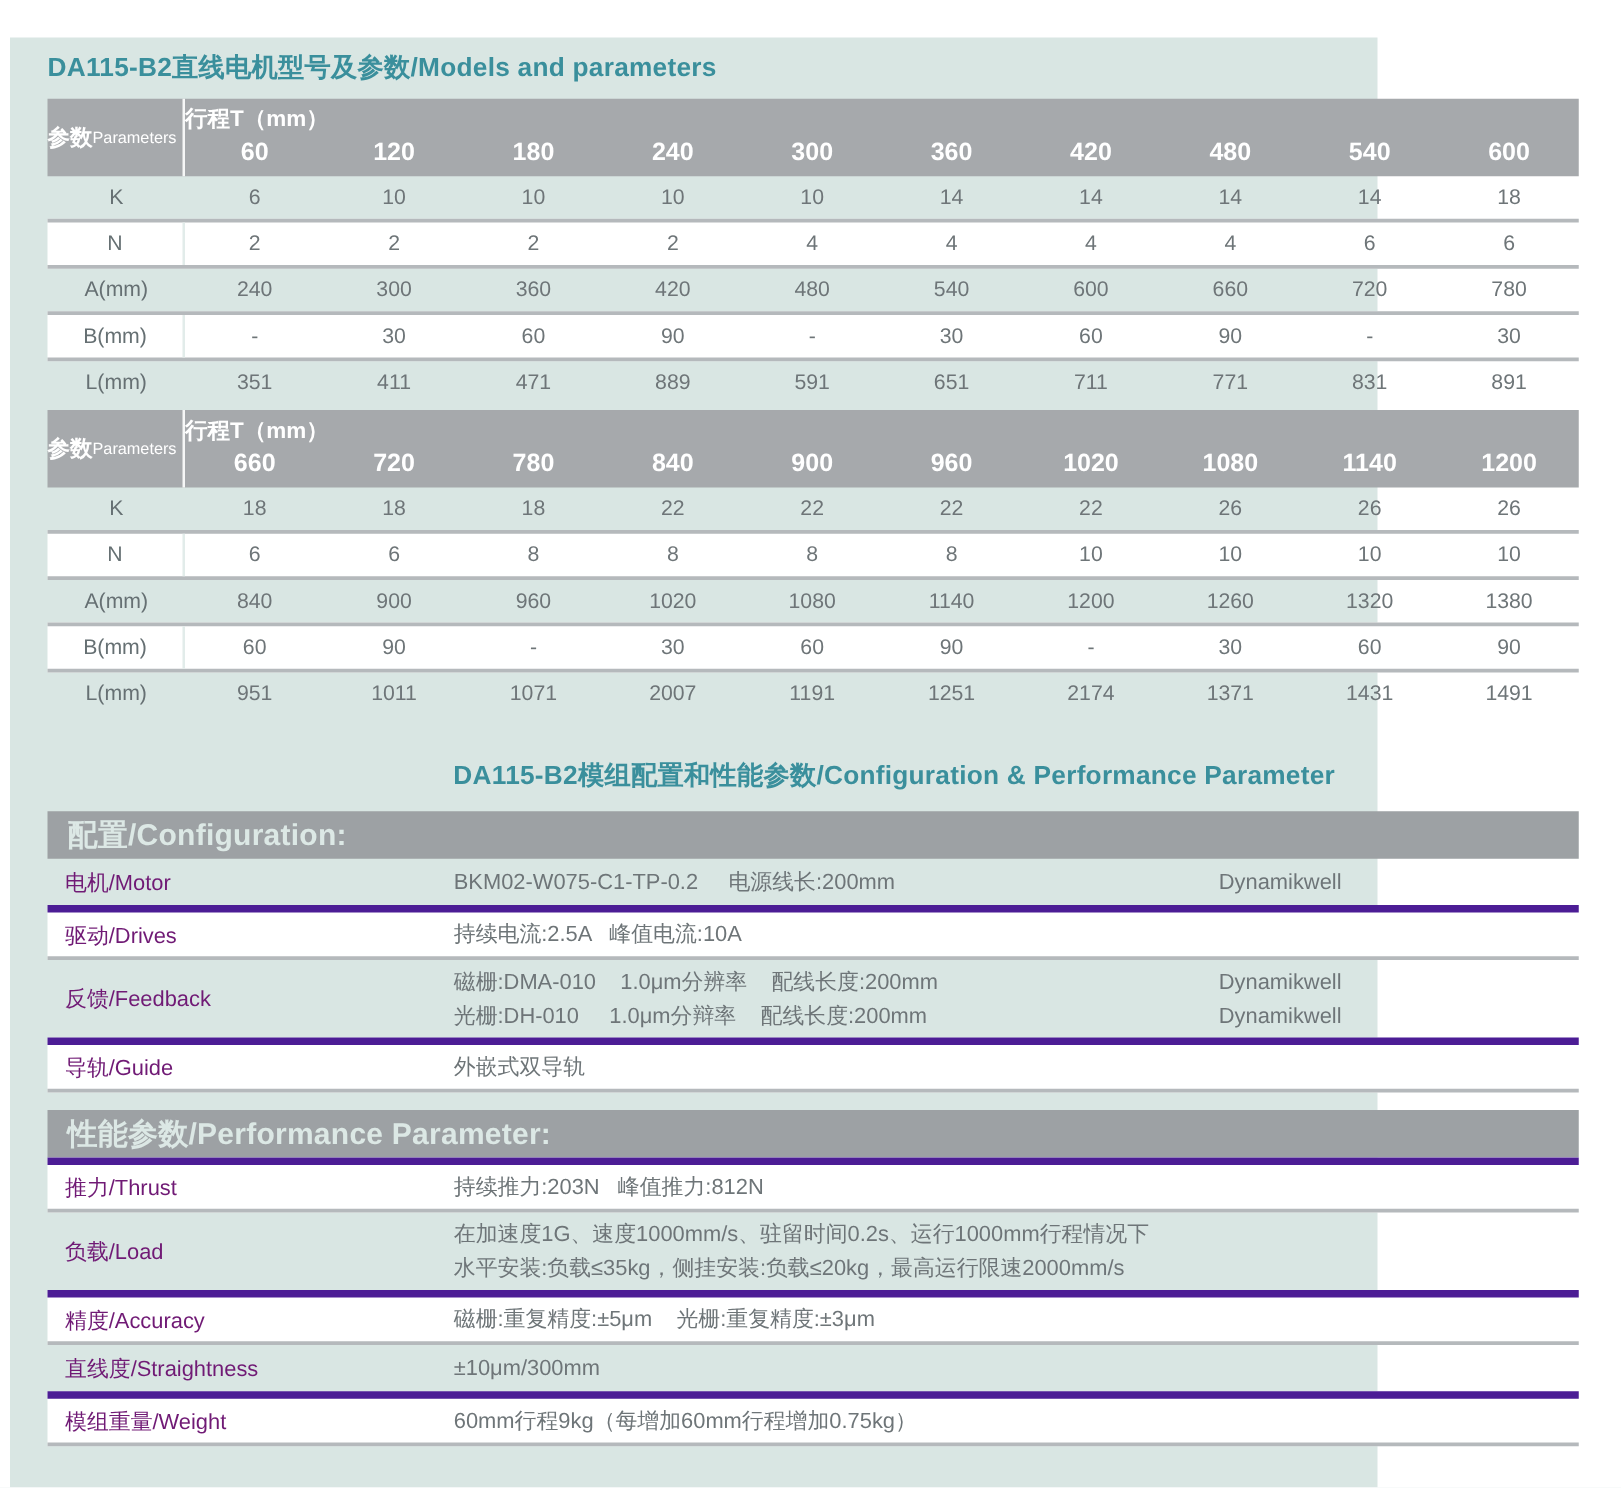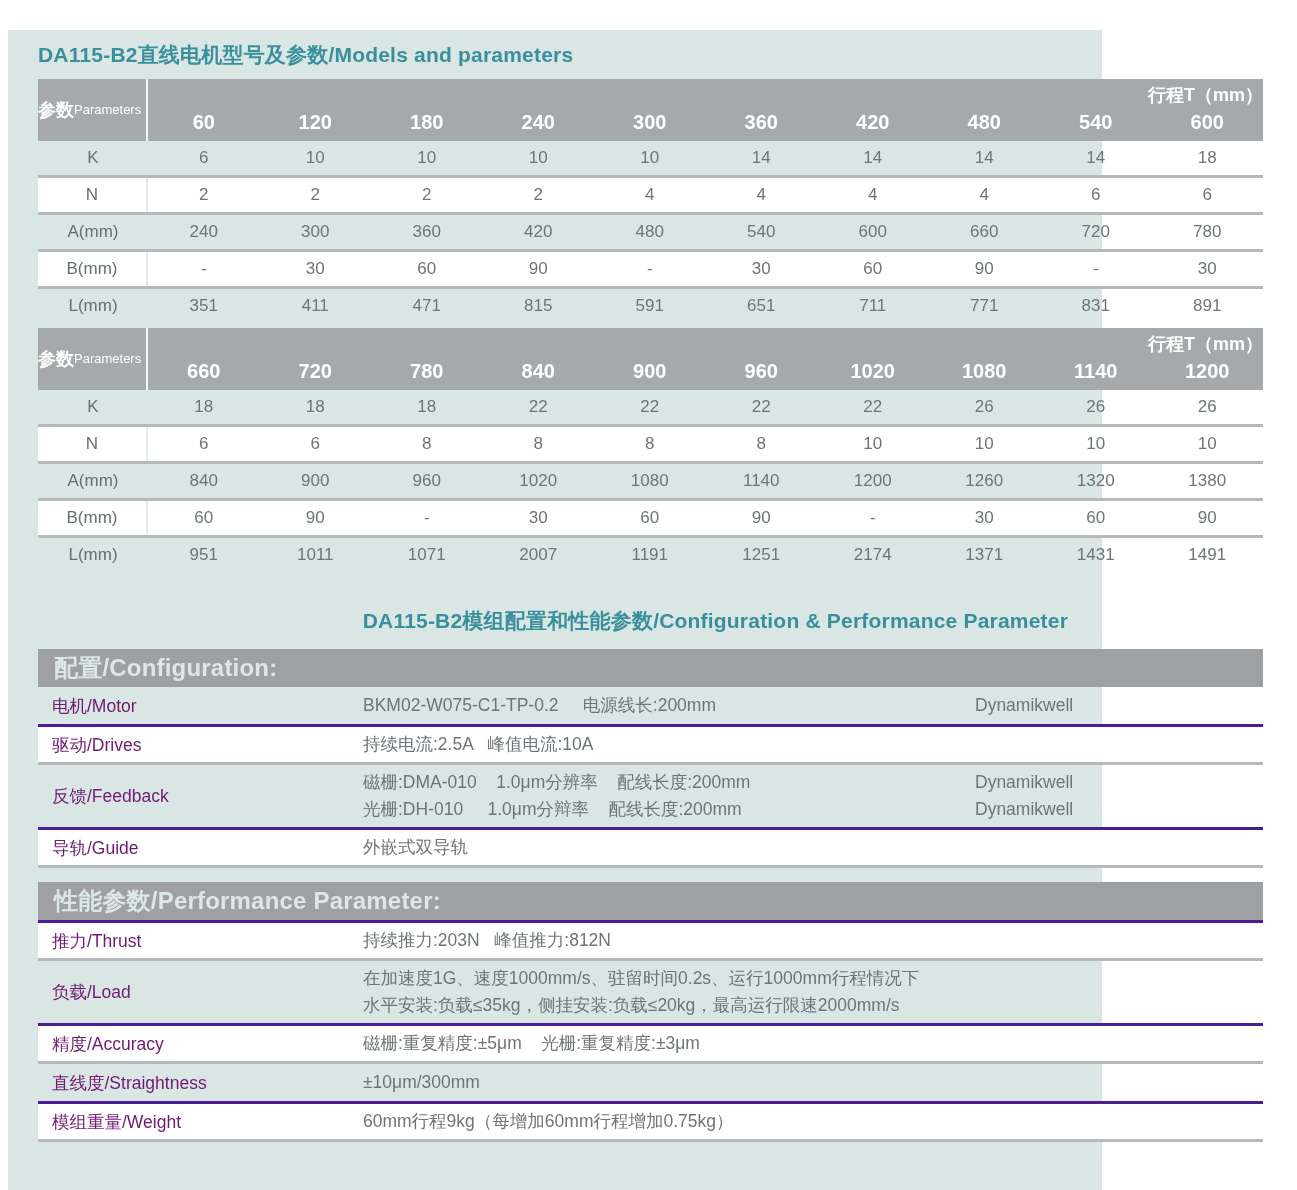--- a/index.html
+++ b/index.html
@@ -25,21 +25,21 @@
     display:grid; grid-template-columns:110px 1fr; height:62px;
     background:#a6a9ac; color:#ffffff;
   }
   .pcorner {
     display:flex; flex-direction:row; align-items:center; justify-content:flex-start;
     border-right:2px solid rgba(255,255,255,0.9);
   }
   .pcorner .zh { font-size:18px; font-weight:bold; line-height:22px; }
   .pcorner .en { font-size:13px; line-height:16px; }
   .pspan { display:flex; flex-direction:column; justify-content:center; }
-  .pspantext { text-align:right; font-size:18px; font-weight:bold; line-height:24px; }
+  .pspantext { text-align:left; font-size:18px; font-weight:bold; line-height:24px; }
   .pnums { display:grid; grid-template-columns:repeat(10,1fr); }
   .pnum { text-align:center; font-size:20px; font-weight:bold; line-height:30px; }
 
   .prow {
     display:grid; grid-template-columns:110px repeat(10,1fr);
     align-items:center; text-align:center;
     height:34px; color:#6e7578; font-size:17px;
   }
   .prow.white {
     background:#ffffff; height:40px;
@@ -54,21 +54,21 @@
     font-size:24px; font-weight:bold; display:flex; align-items:center;
     padding-left:16px; letter-spacing:0.2px;
   }
   .secbar.perf { margin-top:14px; }
   .crow {
     width:1225px; display:flex; align-items:center; min-height:37px;
     color:#6e7578; font-size:17.5px; padding:4px 0;
   }
   .crow.white {
     background:#ffffff;
-    border-top:3px solid #4c1d95; border-bottom:3px solid #b5b9bc;
+    border-top:6px solid #4c1d95; border-bottom:3px solid #b5b9bc;
   }
   .clabel { width:325px; padding-left:14px; color:#701a75; flex-shrink:0; }
   .cvals { flex:1; display:flex; flex-direction:column; justify-content:center; }
   .cline { display:flex; align-items:center; line-height:27px; }
   .ctext { flex:1; white-space:pre-wrap; }
   .cbrand { width:288px; flex-shrink:0; }
 </style>
 </head>
 <body>
 
@@ -148,21 +148,21 @@
             <div class="pcell">60</div>
             <div class="pcell">90</div>
             <div class="pcell">-</div>
             <div class="pcell">30</div>
           </div>
           <div class="prow teal">
             <div class="plabel">L(mm)</div>
             <div class="pcell">351</div>
             <div class="pcell">411</div>
             <div class="pcell">471</div>
-            <div class="pcell">815</div>
+            <div class="pcell">889</div>
             <div class="pcell">591</div>
             <div class="pcell">651</div>
             <div class="pcell">711</div>
             <div class="pcell">771</div>
             <div class="pcell">831</div>
             <div class="pcell">891</div>
           </div>
         </div>
         <div class="ptable">
           <div class="phead">

